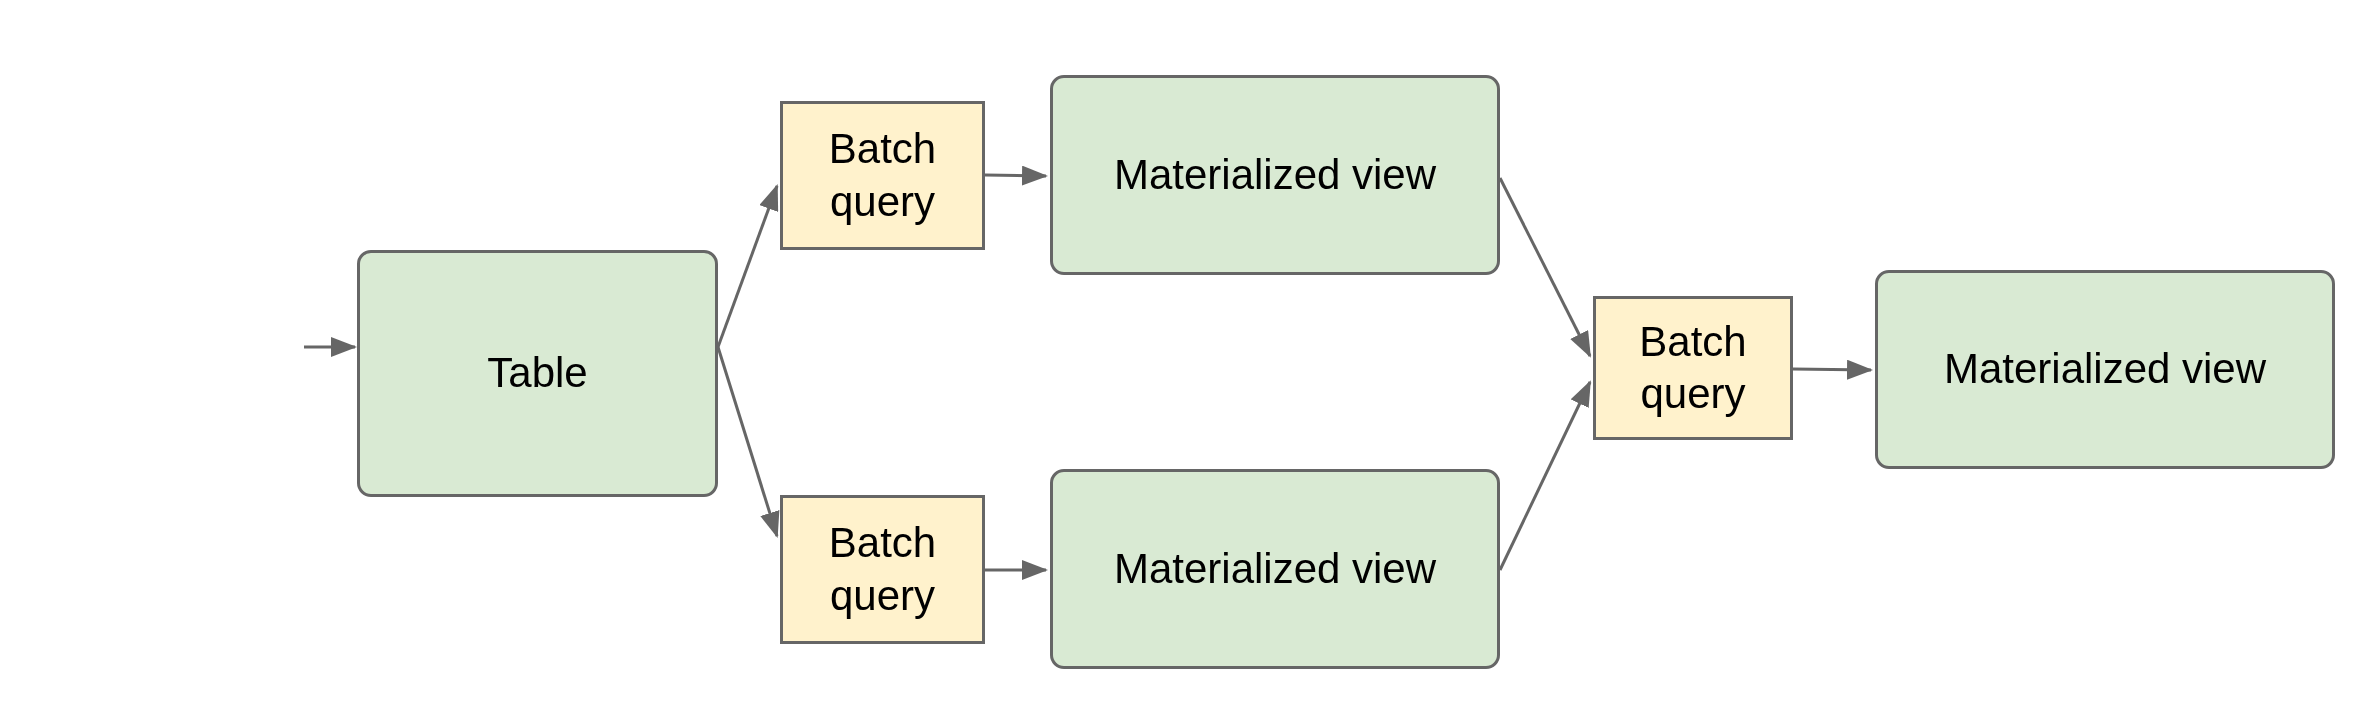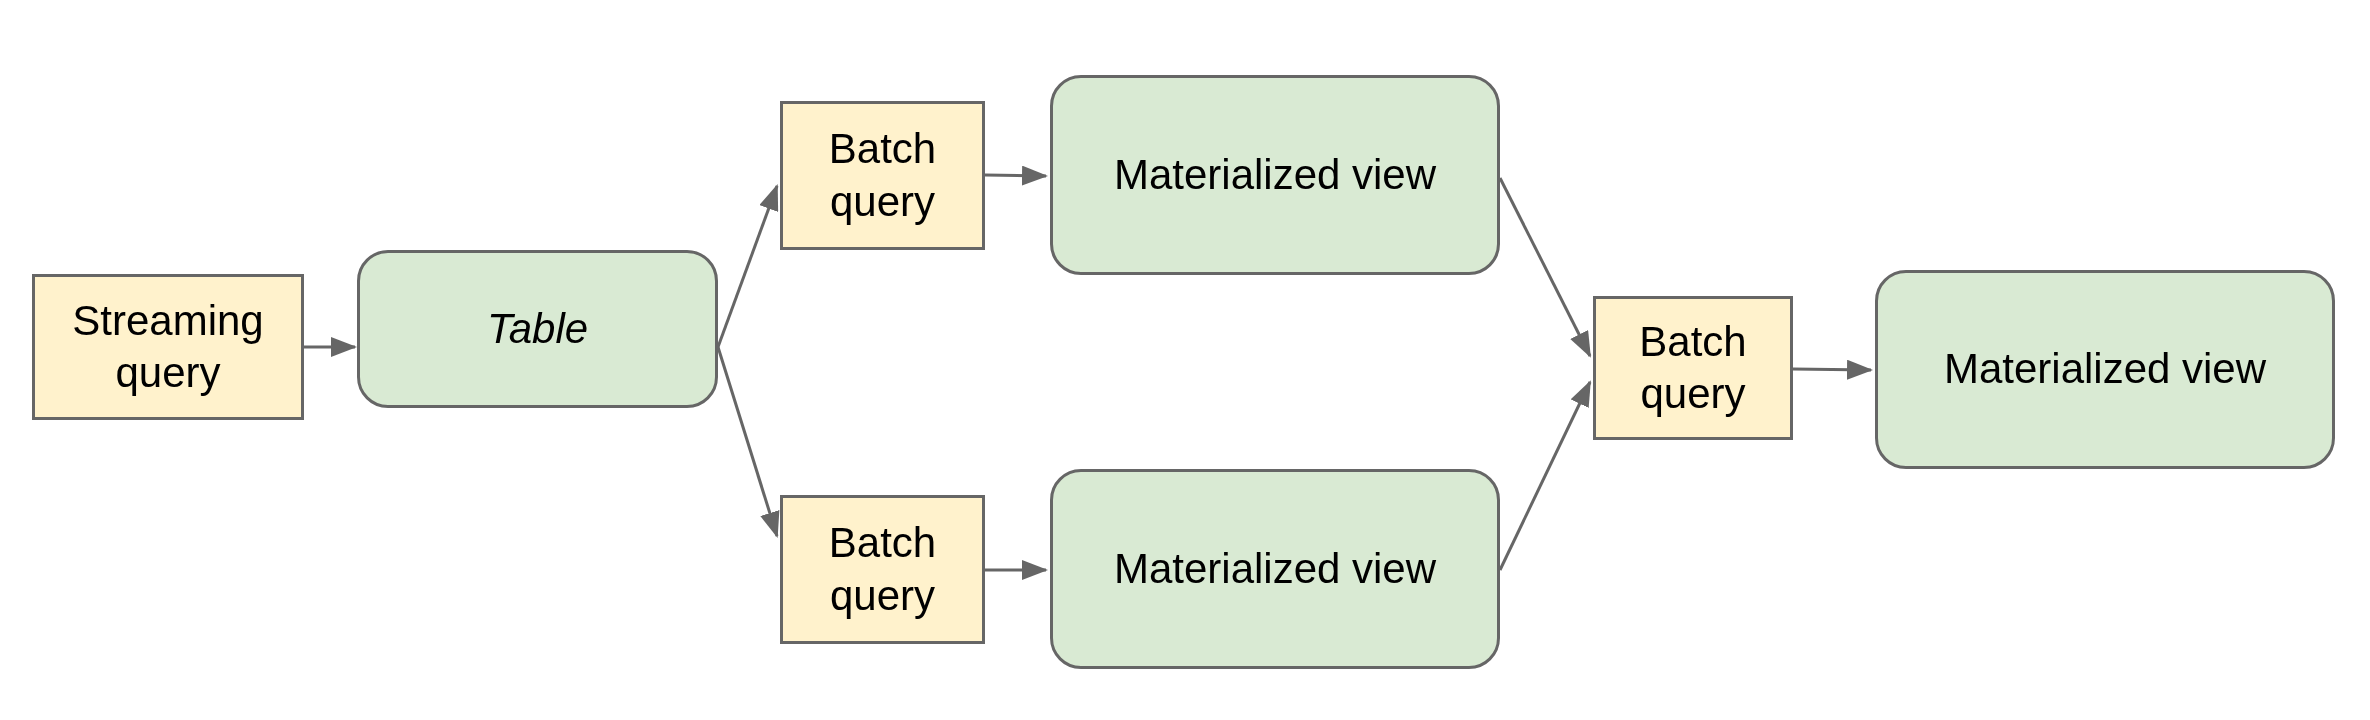--- a/index.html
+++ b/index.html
@@ -34,21 +34,21 @@
     color: var(--label-text, #000000);
     font-size: 42px;
     line-height: 1.24;
   }
   .node.query {
     background: var(--query-fill, #fff2cc);
     justify-content: flex-end;
   }
   .node.data {
     background: var(--data-fill, #d9ead3);
-    border-radius: 31px;
+    border-radius: 14px;
   }
   .node .label {
     display: block;
     padding: 0 14px;
   }
 </style>
 </head>
 <body>
 
 <div class="canvas" style="--bg: #ffffff; --query-fill: #fff2cc; --data-fill: #d9ead3; --border-color: #666666; --label-text: #000000; width: 2370px; height: 720px;">
@@ -64,24 +64,21 @@
         <line x1="718" y1="347" x2="777" y2="186" stroke="#666666" stroke-width="3" marker-end="url(#arrowhead)"></line>
         <line x1="718" y1="347" x2="777" y2="536" stroke="#666666" stroke-width="3" marker-end="url(#arrowhead)"></line>
         <line x1="985" y1="175" x2="1046" y2="176" stroke="#666666" stroke-width="3" marker-end="url(#arrowhead)"></line>
         <line x1="985" y1="570" x2="1046" y2="570" stroke="#666666" stroke-width="3" marker-end="url(#arrowhead)"></line>
         <line x1="1500" y1="178" x2="1590" y2="356" stroke="#666666" stroke-width="3" marker-end="url(#arrowhead)"></line>
         <line x1="1500" y1="570" x2="1590" y2="382" stroke="#666666" stroke-width="3" marker-end="url(#arrowhead)"></line>
         <line x1="1793" y1="369" x2="1871" y2="370" stroke="#666666" stroke-width="3" marker-end="url(#arrowhead)"></line>
       </g>
   </svg>
 
-  <div class="node query" style="left: 32px; top: 274px; width: 272px; height: 146px;">
-    <span class="label">Streaming query</span>
-  </div>
-  <div class="node data" style="left: 357px; top: 250px; width: 361px; height: 158px; font-style: italic;">
+  <div class="node data" style="left: 357px; top: 250px; width: 361px; height: 247px;">
     <span class="label">Table</span>
   </div>
   <div class="node query" style="left: 780px; top: 101px; width: 205px; height: 149px;">
     <span class="label">Batch query</span>
   </div>
   <div class="node data" style="left: 1050px; top: 75px; width: 450px; height: 200px;">
     <span class="label">Materialized view</span>
   </div>
   <div class="node query" style="left: 780px; top: 495px; width: 205px; height: 149px;">
     <span class="label">Batch query</span>

